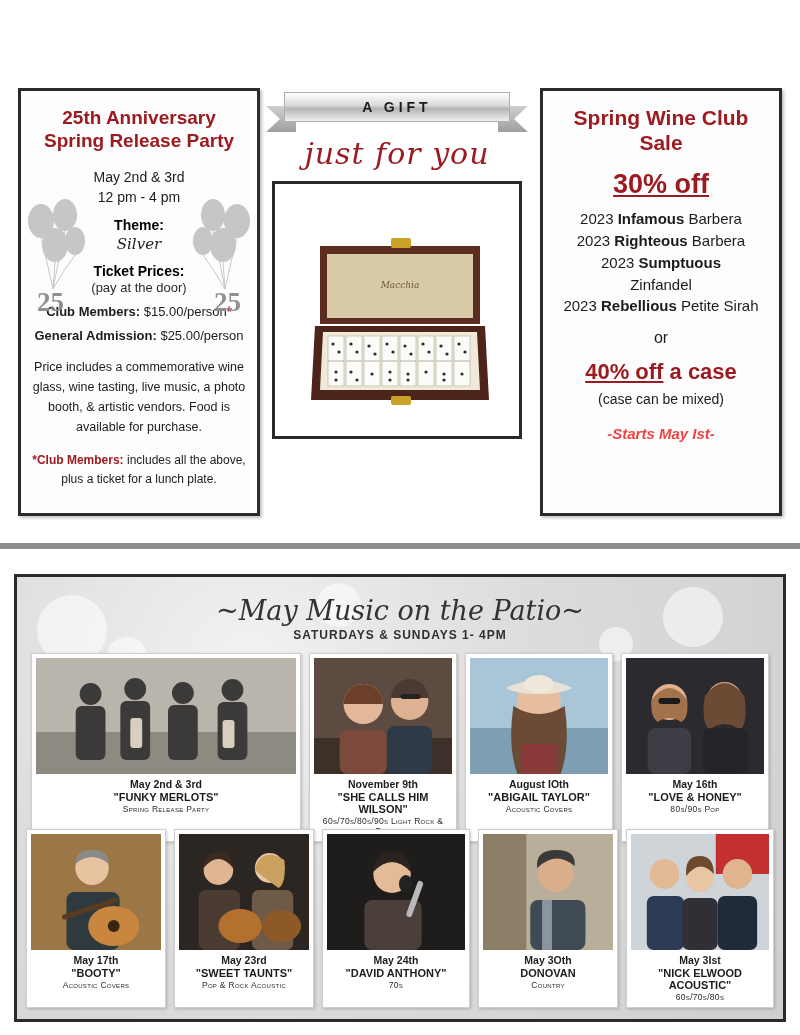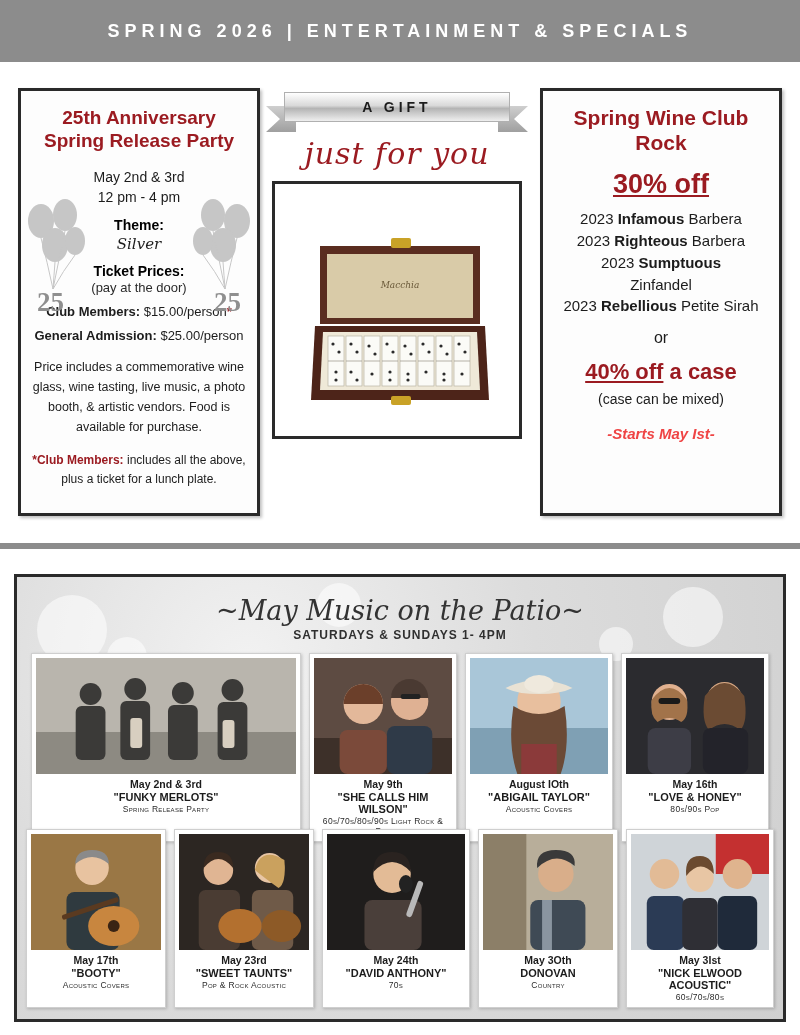--- a/index.html
+++ b/index.html
@@ -308,23 +308,20 @@
     letter-spacing: .3px;
   }
 
   svg { display: block; }
 </style>
 </head>
 <body>
 
 <div class="page">
 
-  <div class="header-bar">
-    <div class="header-title">SPRING 2026  |  ENTERTAINMENT &amp; SPECIALS</div>
-  </div>
 
   <div class="top-section">
 
     <div class="panel panel-left">
 
       <svg class="balloon-left" viewBox="0 0 62 105">
         <g fill="#9a9a9a">
           <ellipse cx="16" cy="22" rx="13" ry="17"></ellipse>
           <ellipse cx="40" cy="16" rx="12" ry="16"></ellipse>
           <ellipse cx="30" cy="46" rx="13" ry="17"></ellipse>
@@ -467,21 +464,21 @@
 
           <rect x="116" y="212" width="20" height="9" rx="2" fill="#c9a227"></rect>
         </svg>
       </div>
 
     </div>
 
     <div class="panel panel-right">
       <h2>
         <span>Spring Wine Club</span><br>
-        <span>Rock</span>
+        <span>Sale</span>
       </h2>
 
       <div class="pct">30% off</div>
 
       <div class="wine-list">
         <div class="wine-item">
           <span>2023</span>
           <b>Infamous</b>
           <span>Barbera</span>
         </div>
@@ -562,21 +559,21 @@
             <rect y="80" width="140" height="36" fill="#3d3029"></rect>
             <circle cx="50" cy="46" r="20" fill="#e3b89a"></circle>
             <path d="M30 46 a20 20 0 0 1 40 0 z" fill="#6b3f2a"></path>
             <rect x="26" y="72" width="48" height="44" rx="8" fill="#7b4a3a"></rect>
             <circle cx="97" cy="43" r="19" fill="#dfb193"></circle>
             <path d="M78 40 a19 19 0 0 1 38 0 z" fill="#4a3a32"></path>
             <rect x="74" y="68" width="46" height="48" rx="8" fill="#2f3a48"></rect>
             <rect x="88" y="36" width="20" height="5" rx="2" fill="#222"></rect>
           </svg>
         </div>
-        <div class="date">May 9th</div>
+        <div class="date">November 9th</div>
         <div class="name">"SHE CALLS HIM WILSON"</div>
         <div class="genre">60s/70s/80s/90s Light Rock &amp; Pop</div>
       </div>
 
       <div class="card" style="width:148px;">
         <div class="photo">
           <svg viewBox="0 0 140 116" width="100%" height="116" preserveAspectRatio="none">
             <rect width="140" height="116" fill="#a9c6d8"></rect>
             <rect y="70" width="140" height="46" fill="#7fa0b4"></rect>
             <ellipse cx="70" cy="44" rx="22" ry="26" fill="#e8bf9e"></ellipse>

